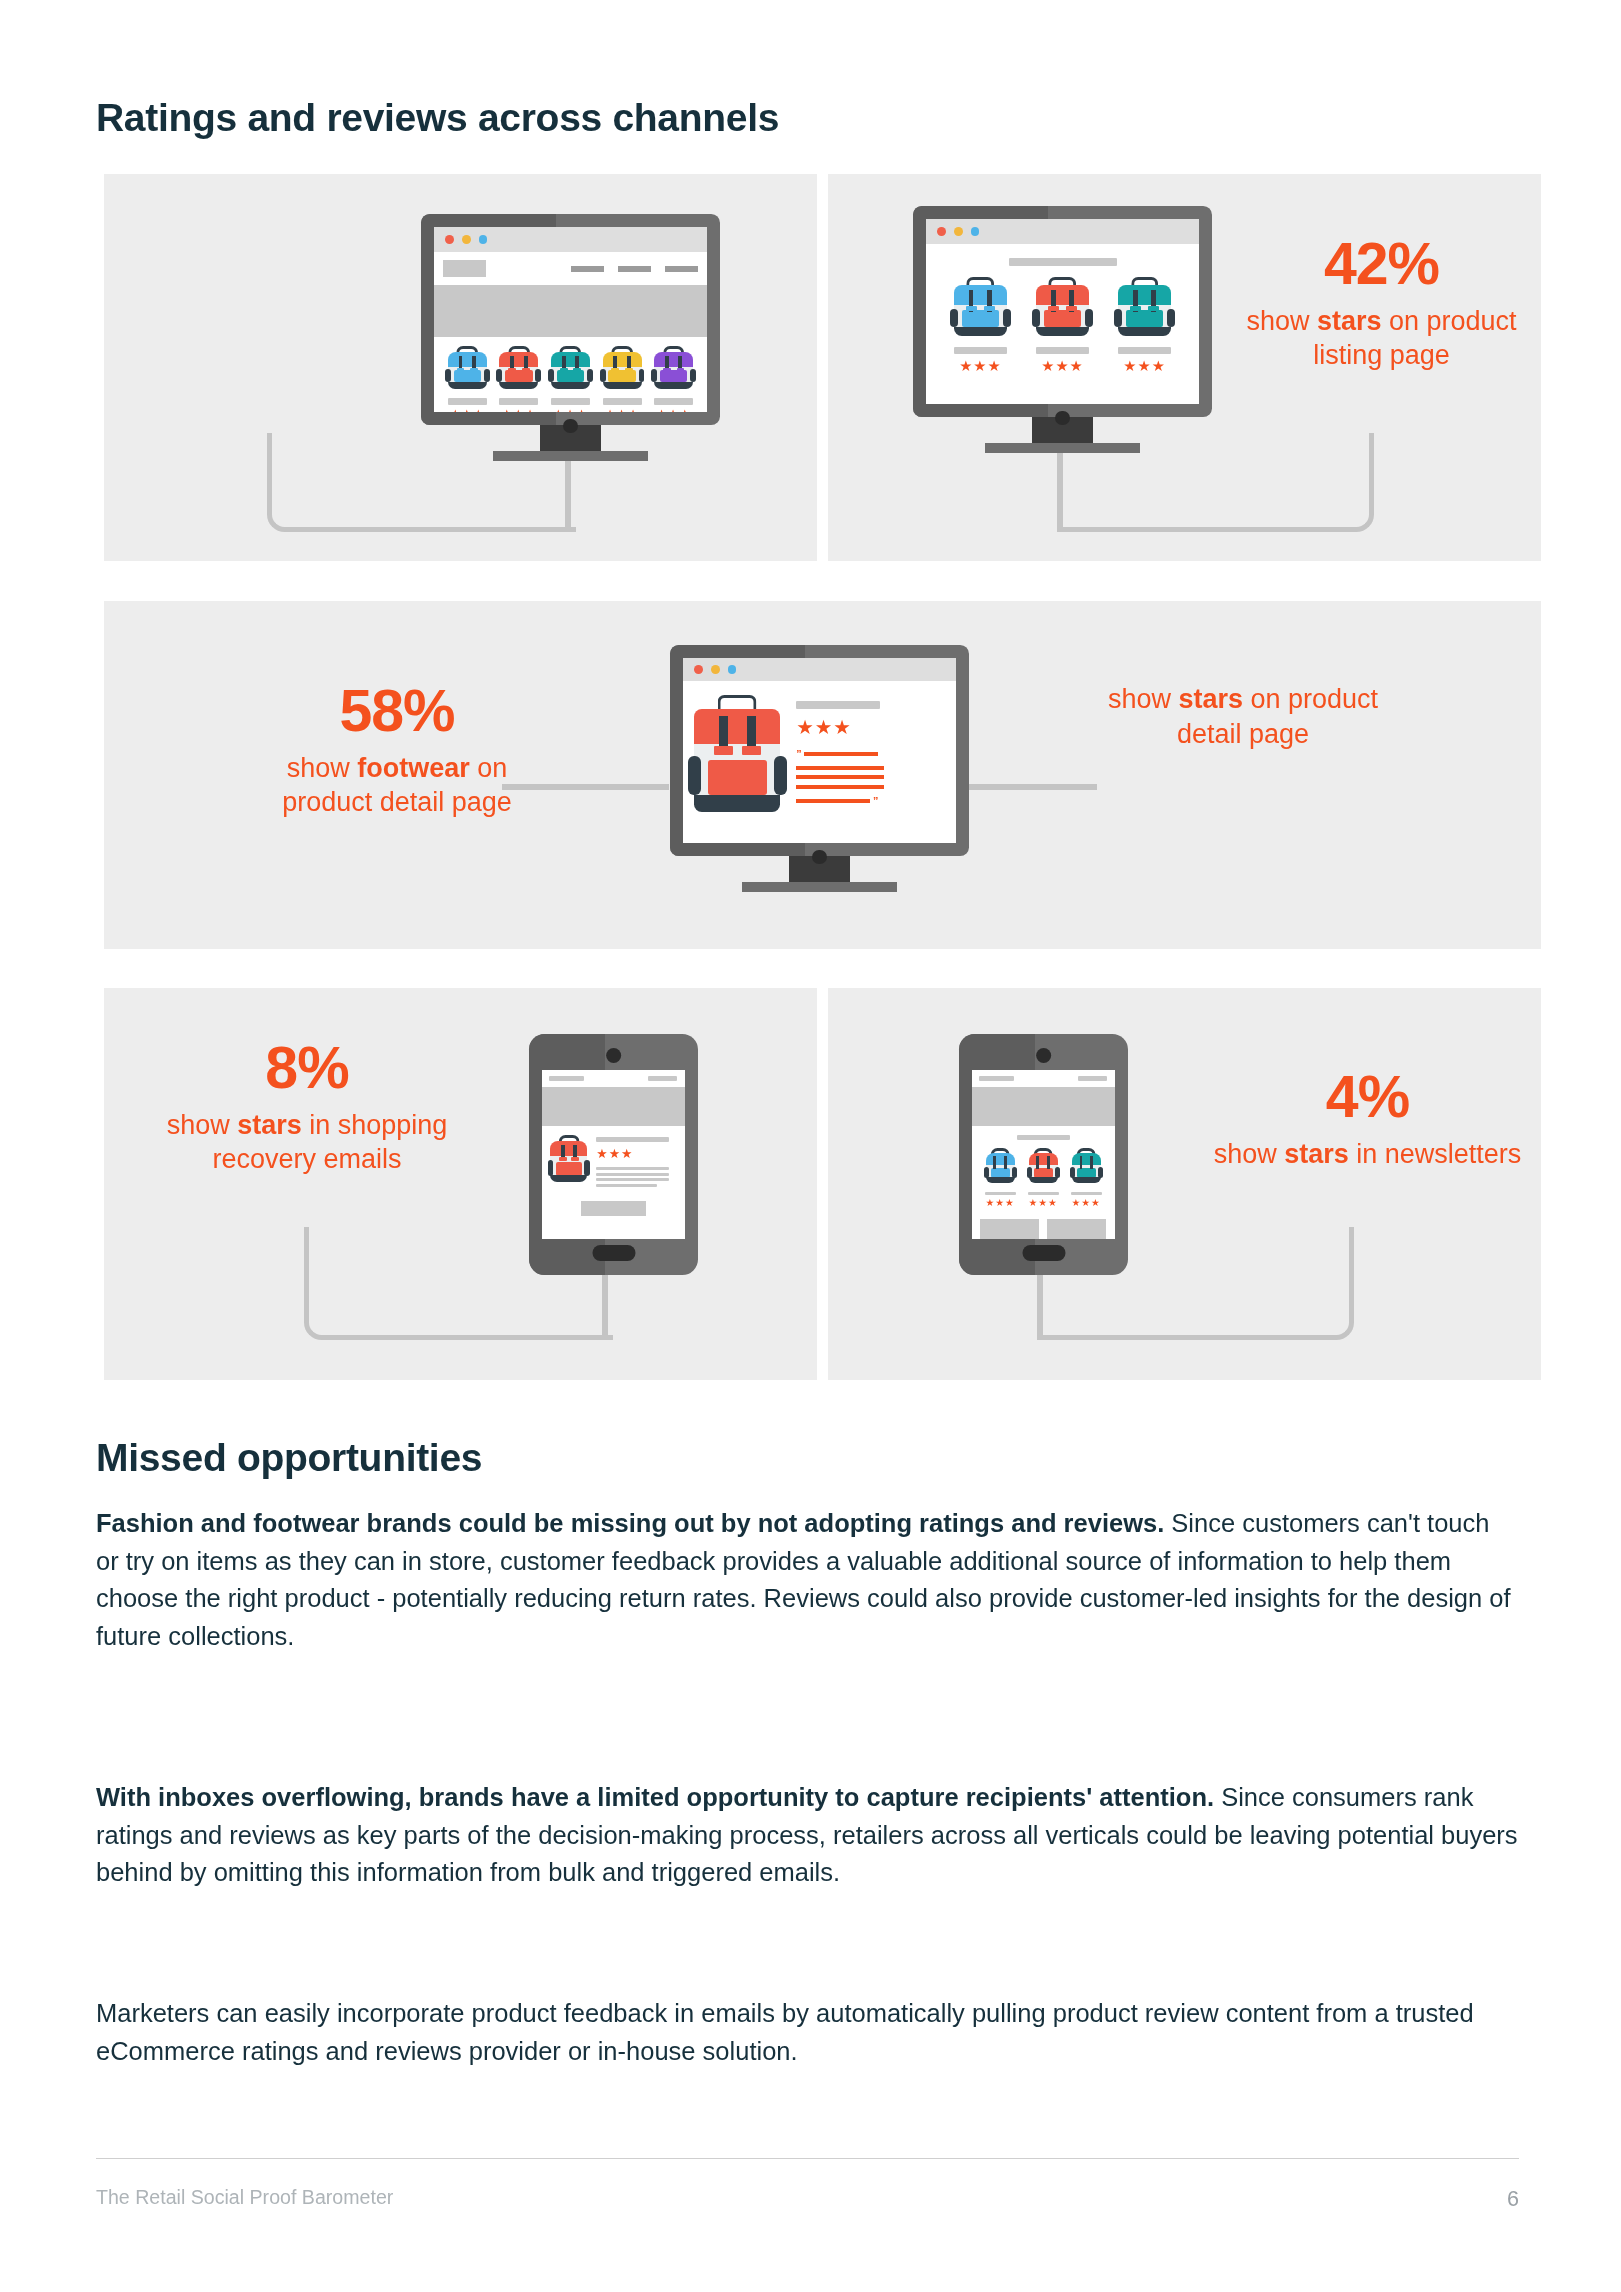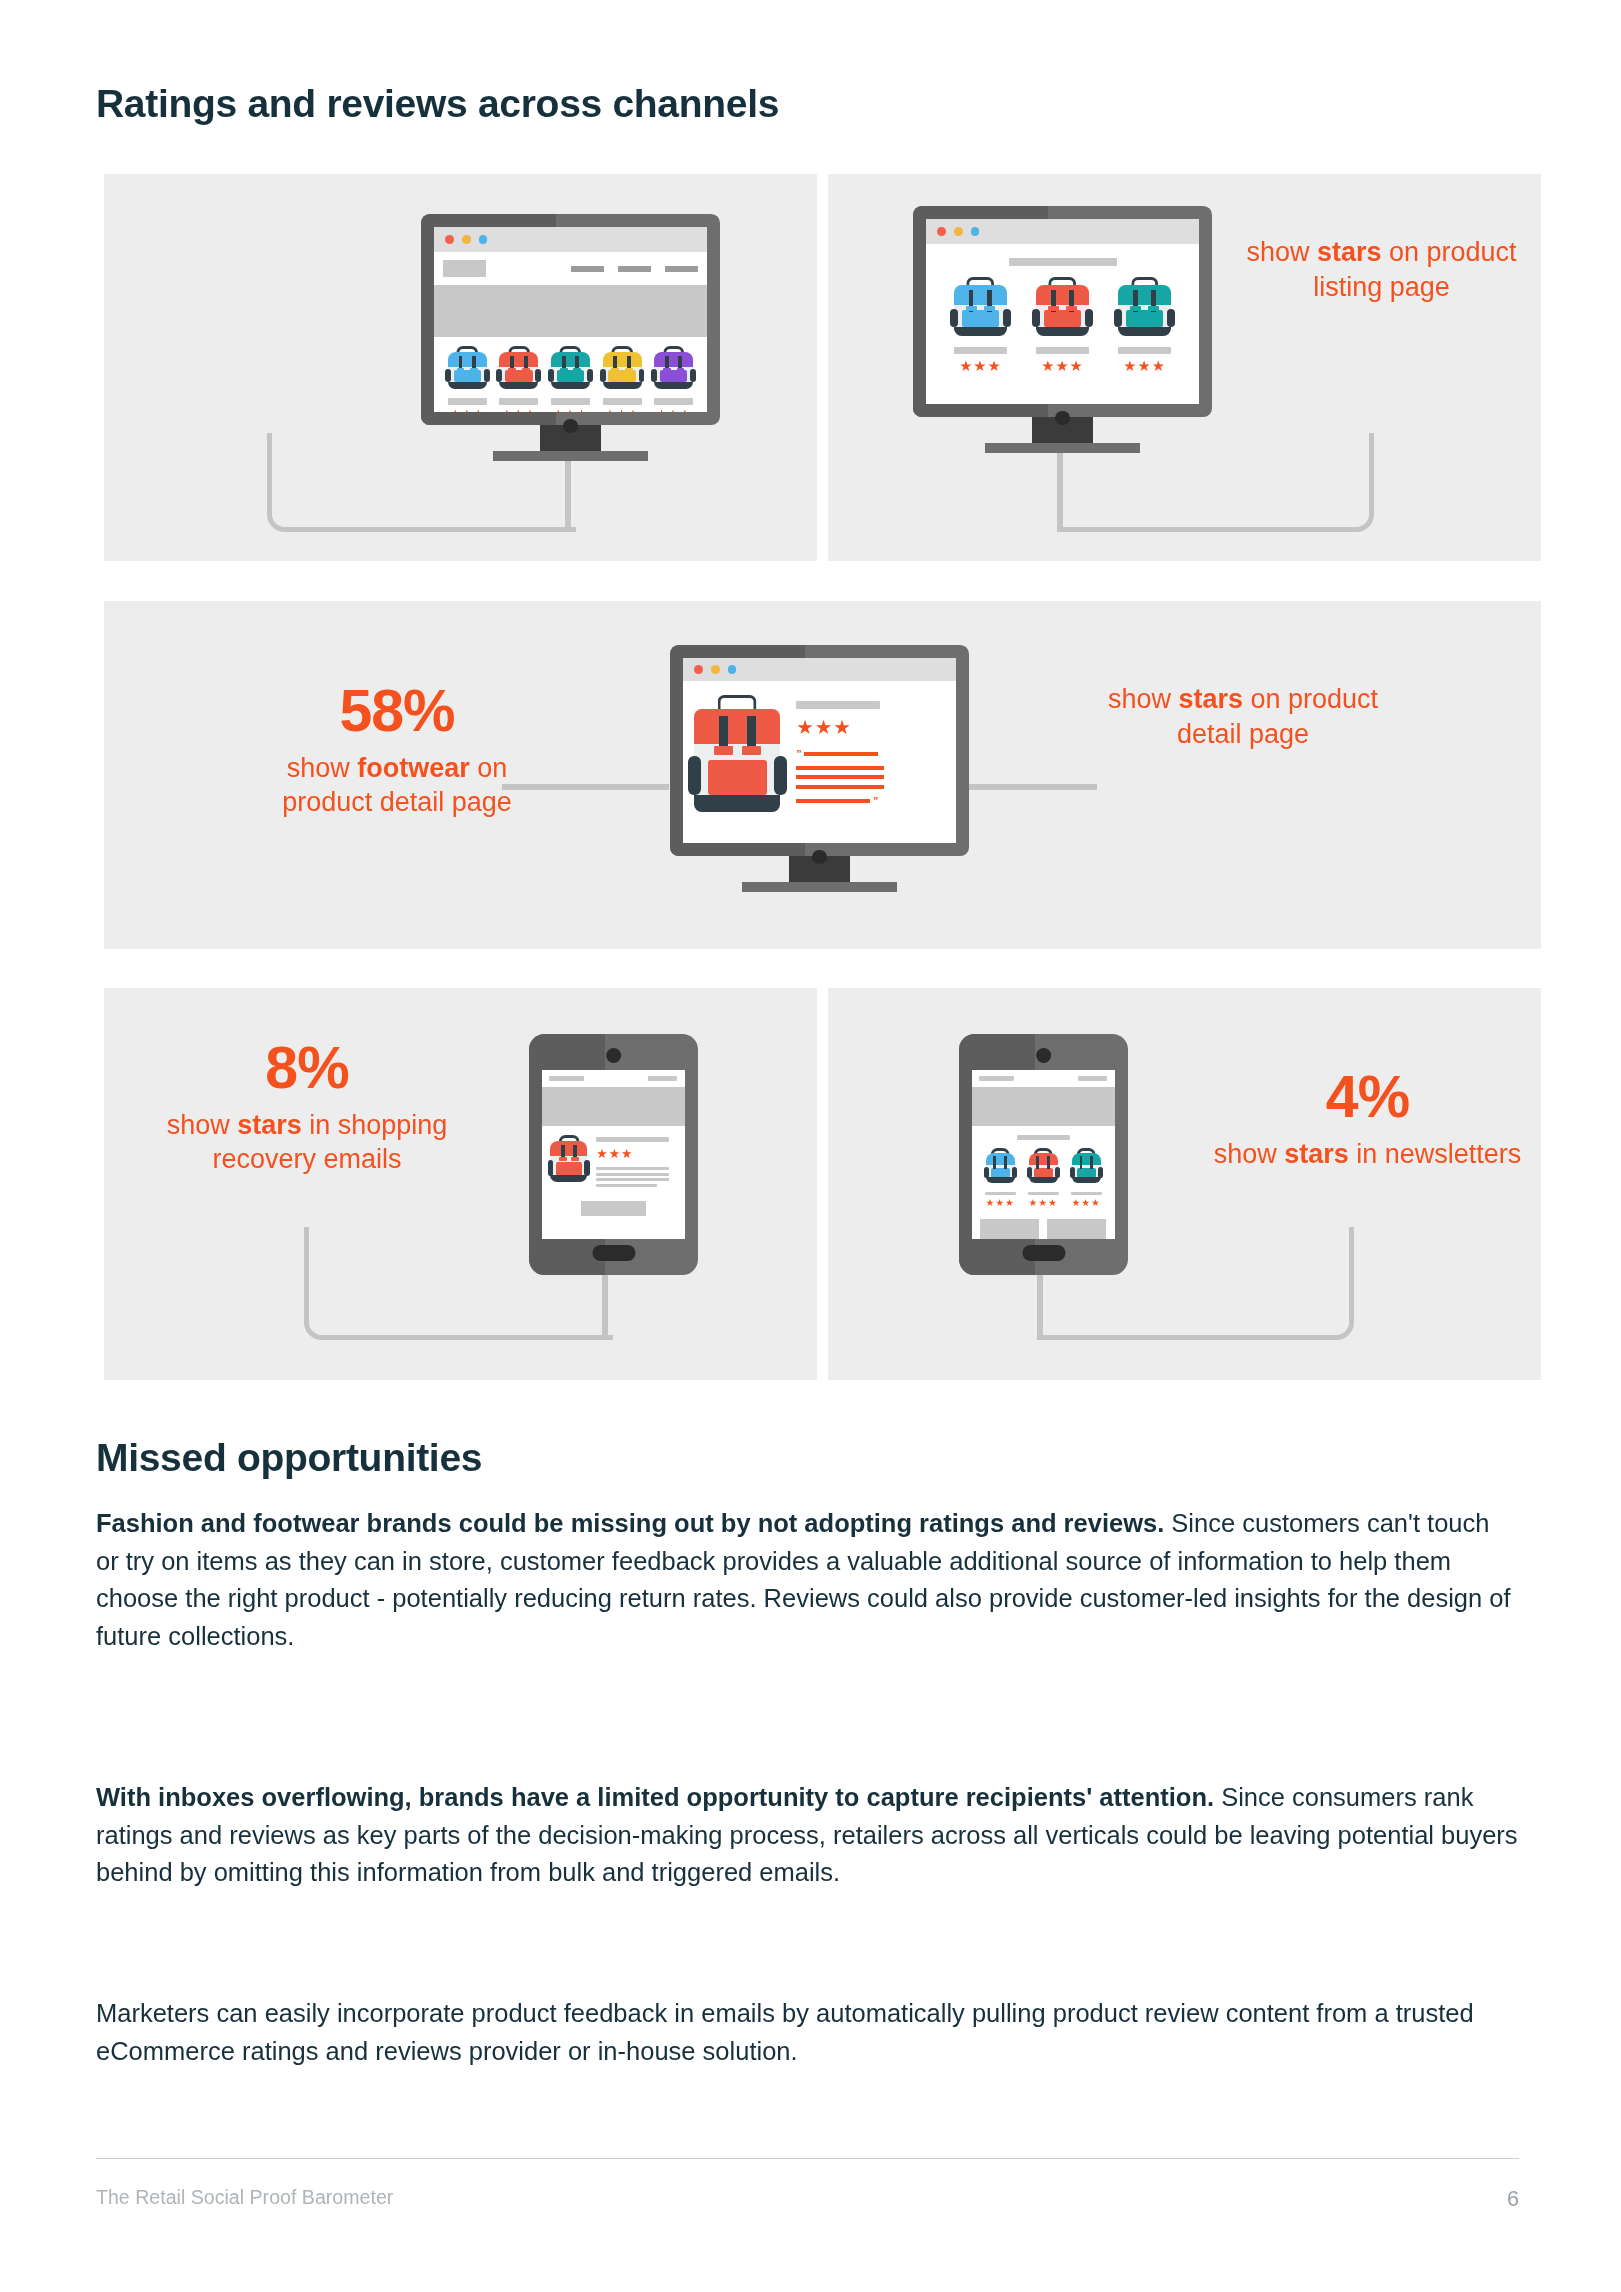--- a/index.html
+++ b/index.html
@@ -10,21 +10,21 @@
     color:#16303c;
     overflow:hidden;
   }
   .page{position:relative;width:1621px;height:2293px;}
 
   
   .h1{
     position:absolute;left:96px;font-size:39px;font-weight:bold;
     color:#16303c;letter-spacing:-0.3px;
   }
-  #page-title{top:82px;}
+  #page-title{top:96px;}
   #missed-title{top:1436px;}
 
   
   .panel{position:absolute;background:#ededed;}
   #panel-homepage{left:104px;top:174px;width:713px;height:387px;}
   #panel-listing {left:828px;top:174px;width:713px;height:387px;}
   #panel-detail  {left:104px;top:601px;width:1437px;height:348px;}
   #panel-recovery{left:104px;top:988px;width:713px;height:392px;}
   #panel-news    {left:828px;top:988px;width:713px;height:392px;}
 
@@ -250,20 +250,21 @@
           <div class="mon-dot"></div>
         </div>
     </div>
     <div class="mon-neck" style="width:61px;height:25.5px;"></div>
     <div class="mon-base" style="width:155px;height:10.8px;"></div>
   </div>
 
   <div class="panel" id="panel-listing"></div>
 
   <div class="stat" id="stat-42">
+    <span class="num">42%</span>
     <span class="cap"><span>show </span><b>stars</b><span> on product listing page</span></span>
   </div>
 
   <div class="conn conn-elbow-r" style="left:1057px;top:433px;width:312px;height:94px;"></div>
   <div class="conn conn-line" style="left:1057px;top:443px;width:5.9px;height:84px;"></div>
 
   <div class="monitor" style="left:913px;top:206px;width:299px;">
     <div class="mon-body" style="height:211px;">
       <div class="mon-screen">
         <div class="browser-bar" style="height:25.5px;">

